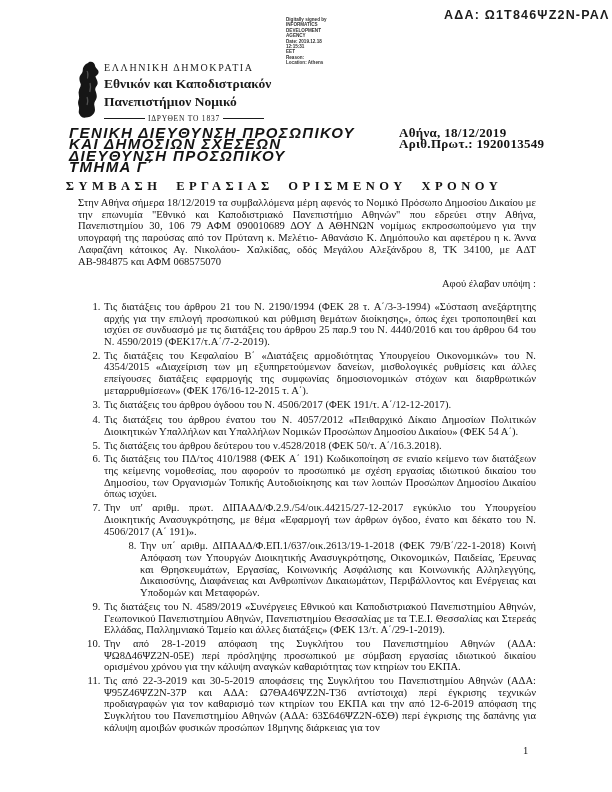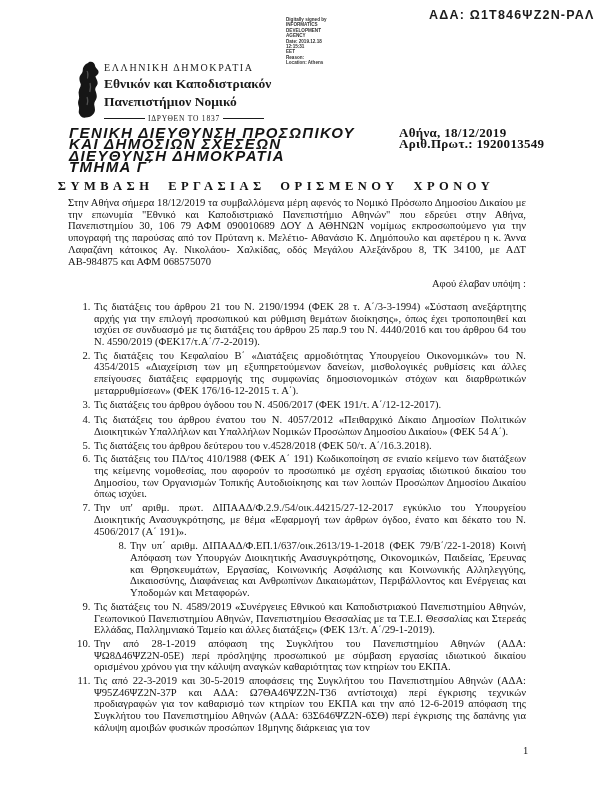--- a/index.html
+++ b/index.html
@@ -3,21 +3,21 @@
 <meta charset="utf-8">
 <style>
   html,body{margin:0;padding:0;}
   body{
     width:612px;height:792px;
     background:#ffffff;color:#141414;
     font-family:"Liberation Serif", serif;
     position:relative;overflow:hidden;
   }
   .ada{
-    position:absolute;top:8px;left:429px;
+    position:absolute;top:8px;left:444px;
     font-family:"Liberation Sans", sans-serif;
     font-size:12.5px;font-weight:bold;letter-spacing:1.2px;color:#1c1c1c;text-align:center;
   }
   
   .stamp{position:absolute;left:286px;top:17px;display:flex;gap:6px;}
   .stamp-name{
     font-family:"Liberation Sans", sans-serif;
     font-weight:bold;font-size:9.5px;line-height:11px;
     letter-spacing:.6px;color:#222;
   }
@@ -40,26 +40,26 @@
     font-family:"Liberation Sans", sans-serif;
     font-weight:bold;font-size:15px;line-height:11.3px;letter-spacing:1.4px;font-style:italic;
   }
   .ref{
     position:absolute;left:399px;top:127px;
     font-family:Liberation Serif, serif;
     font-weight:bold;font-size:13px;line-height:11.3px;letter-spacing:.3px;
   }
   
   .doc-title{
-    position:absolute;left:0;top:179px;width:552px;text-align:center;
+    position:absolute;left:8px;top:179px;width:552px;text-align:center;
     font-size:12.5px;font-weight:bold;letter-spacing:4.5px;word-spacing:7px;
   }
   
   .content{
-    position:absolute;left:68px;top:197px;width:458px;
+    position:absolute;left:78px;top:197px;width:458px;
     font-size:10.6px;line-height:11.7px;text-align:justify;
   }
   .considering{margin:11px 0 0 25px;text-align:right;}
   ol.considerations{margin:11px 0 0 0;padding:0 0 0 25px;}
   ol.considerations li{margin:0 0 2px 0;padding-left:1px;}
   ol.considerations li:nth-child(4){margin-top:4px;}
   ol.considerations li:nth-child(8){margin-top:3px;margin-left:36px;}
   .pagenum{position:absolute;left:523px;top:745px;font-size:10.5px;}
 </style>
 </head>
@@ -91,21 +91,21 @@
   <div class="lh-founded">
     <span class="rule"></span>
     <span class="txt">ΙΔΡΥΘΕΝ ΤΟ 1837</span>
     <span class="rule"></span>
   </div>
 </div>
 
 <div class="dept">
   <div>ΓΕΝΙΚΗ ΔΙΕΥΘΥΝΣΗ ΠΡΟΣΩΠΙΚΟΥ</div>
   <div>ΚΑΙ ΔΗΜΟΣΙΩΝ ΣΧΕΣΕΩΝ</div>
-  <div>ΔΙΕΥΘΥΝΣΗ ΔΗΜΟΚΡΑΤΙΑ</div>
+  <div>ΔΙΕΥΘΥΝΣΗ ΠΡΟΣΩΠΙΚΟΥ</div>
   <div>ΤΜΗΜΑ Γ΄</div>
 </div>
 
 <div class="ref">
   <div>Αθήνα, 18/12/2019</div>
   <div>Αριθ.Πρωτ.: 1920013549</div>
 </div>
 
 <div class="doc-title">ΣΥΜΒΑΣΗ ΕΡΓΑΣΙΑΣ ΟΡΙΣΜΕΝΟΥ ΧΡΟΝΟΥ</div>
 

